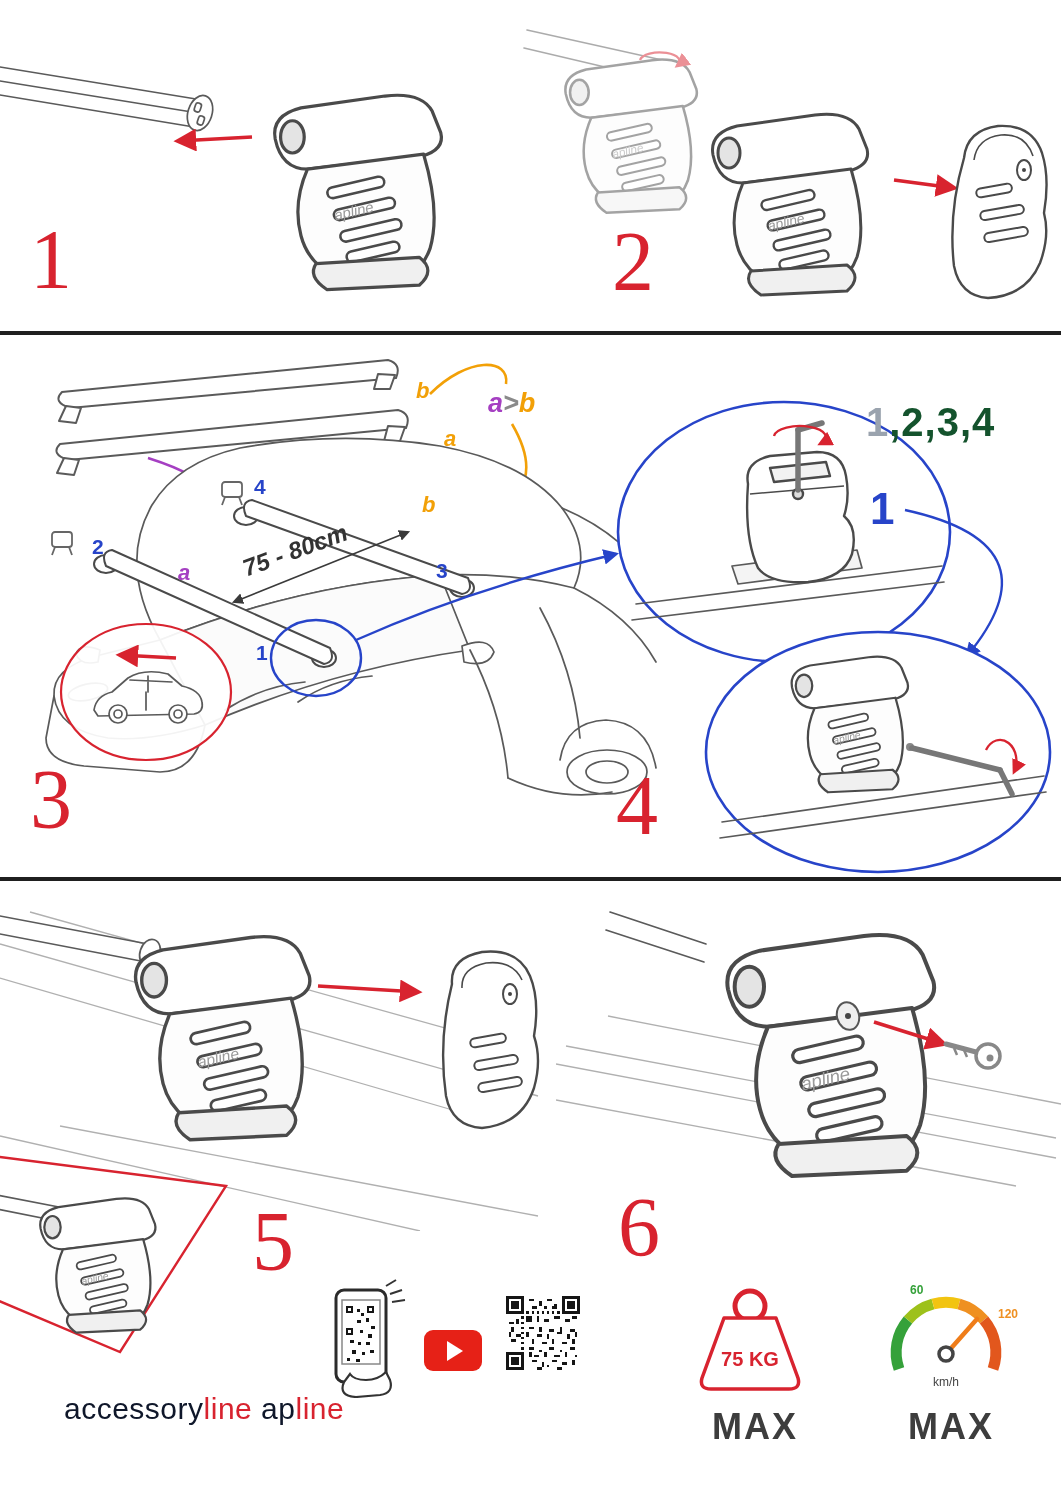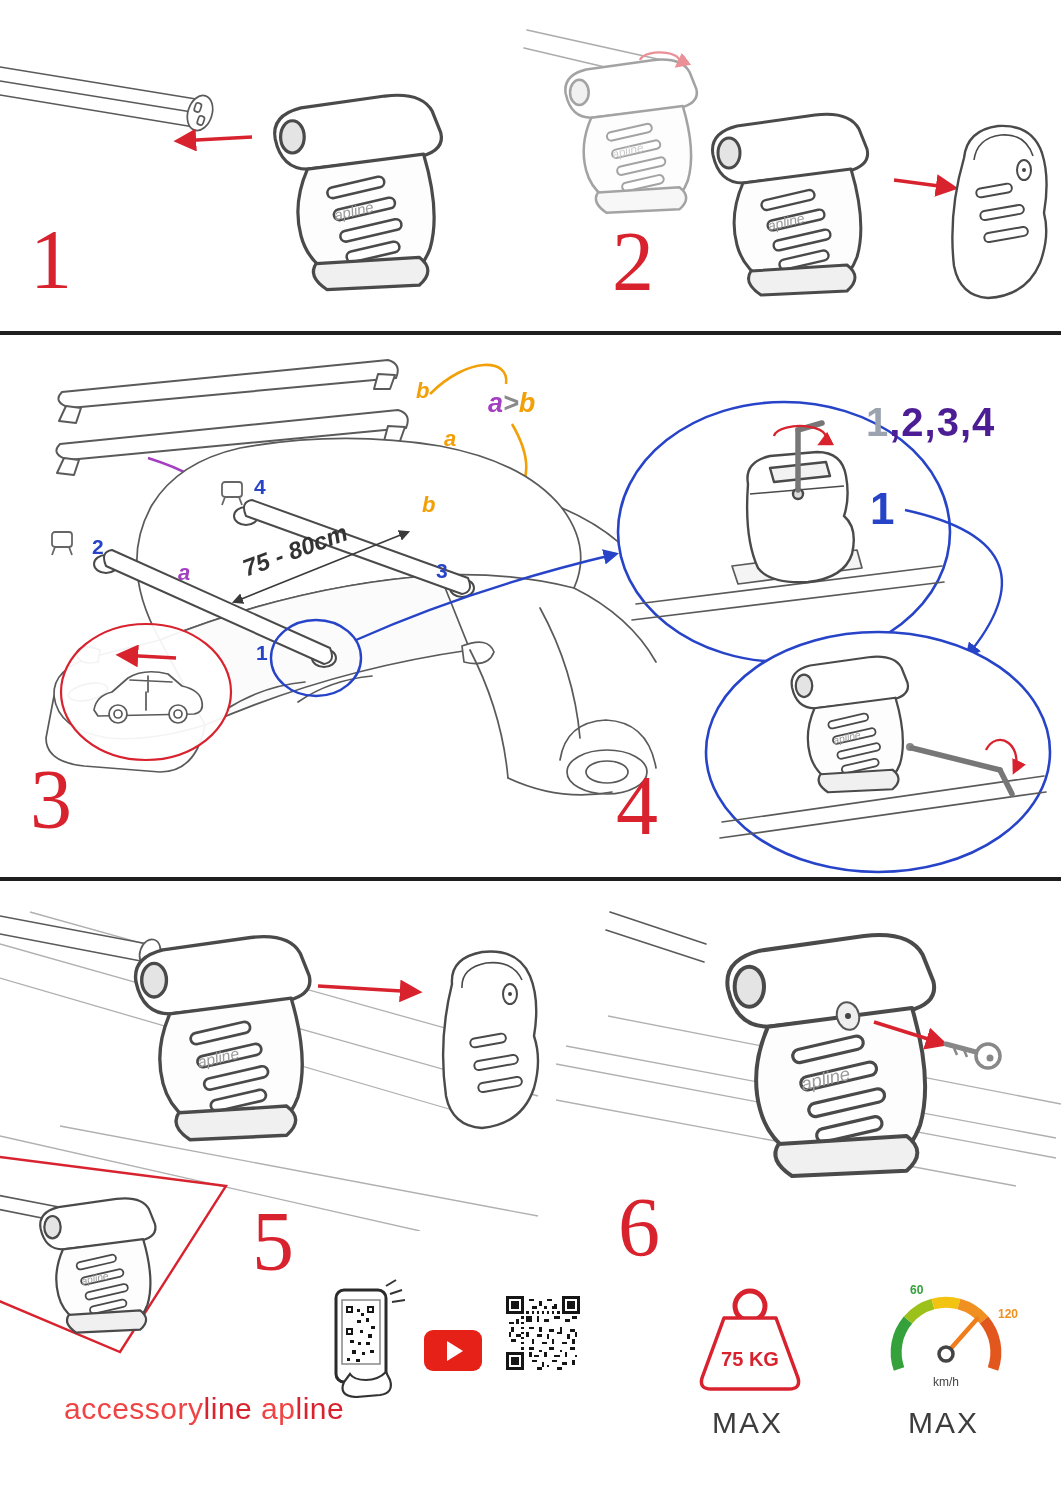--- a/index.html
+++ b/index.html
@@ -5,26 +5,26 @@
   *{margin:0;padding:0;box-sizing:border-box}
   html,body{background:#fff}
   .page{position:relative;width:1061px;height:1500px;background:#fff;overflow:hidden;
         font-family:"Liberation Sans",sans-serif;color:#333}
   .abs{position:absolute}
   .divider{position:absolute;left:0;width:1061px;height:4px;background:#1f1f1f}
   .stepnum{position:absolute;font-family:"Liberation Serif",serif;font-size:84px;line-height:1;
            color:#d8232f;font-weight:400}
   .seq{position:absolute;font-size:40px;font-weight:bold;letter-spacing:1px}
   .seq .seq-first{color:#9aa3ae}
-  .seq .seq-rest{color:#4c1d95}
+  .seq .seq-rest{color:#14532d}
   .model-code{position:absolute;font-size:47px;font-weight:bold;color:#2f2d7a;letter-spacing:1px}
   .brand-line{position:absolute;font-size:30px;font-weight:500;letter-spacing:.5px}
-  .brand-gray{color:#ef4444}
+  .brand-gray{color:#0f172a}
   .brand-red{color:#d8232f}
-  .max-label{position:absolute;font-size:30px;font-weight:400;color:#3d3d3d;letter-spacing:2px}
+  .max-label{position:absolute;font-size:36px;font-weight:700;color:#3d3d3d;letter-spacing:2px}
   .yt{position:absolute;width:58px;height:41px;background:#e62117;border-radius:9px;
       display:flex;align-items:center;justify-content:center}
   .yt-tri{width:0;height:0;border-left:16px solid #fff;border-top:10px solid transparent;
           border-bottom:10px solid transparent;margin-left:4px}
   
   .lbl-blue{font:bold 21px "Liberation Sans",sans-serif;fill:#2744c9}
   .lbl-blue-big{font:bold 44px "Liberation Sans",sans-serif;fill:#2744c9}
   .lbl-orange{font:italic bold 22px "Liberation Sans",sans-serif;fill:#f2a007}
   .lbl-purple{font:italic bold 22px "Liberation Sans",sans-serif;fill:#a53fc2}
   .measure{font:italic bold 24px "Liberation Sans",sans-serif;fill:#333}

